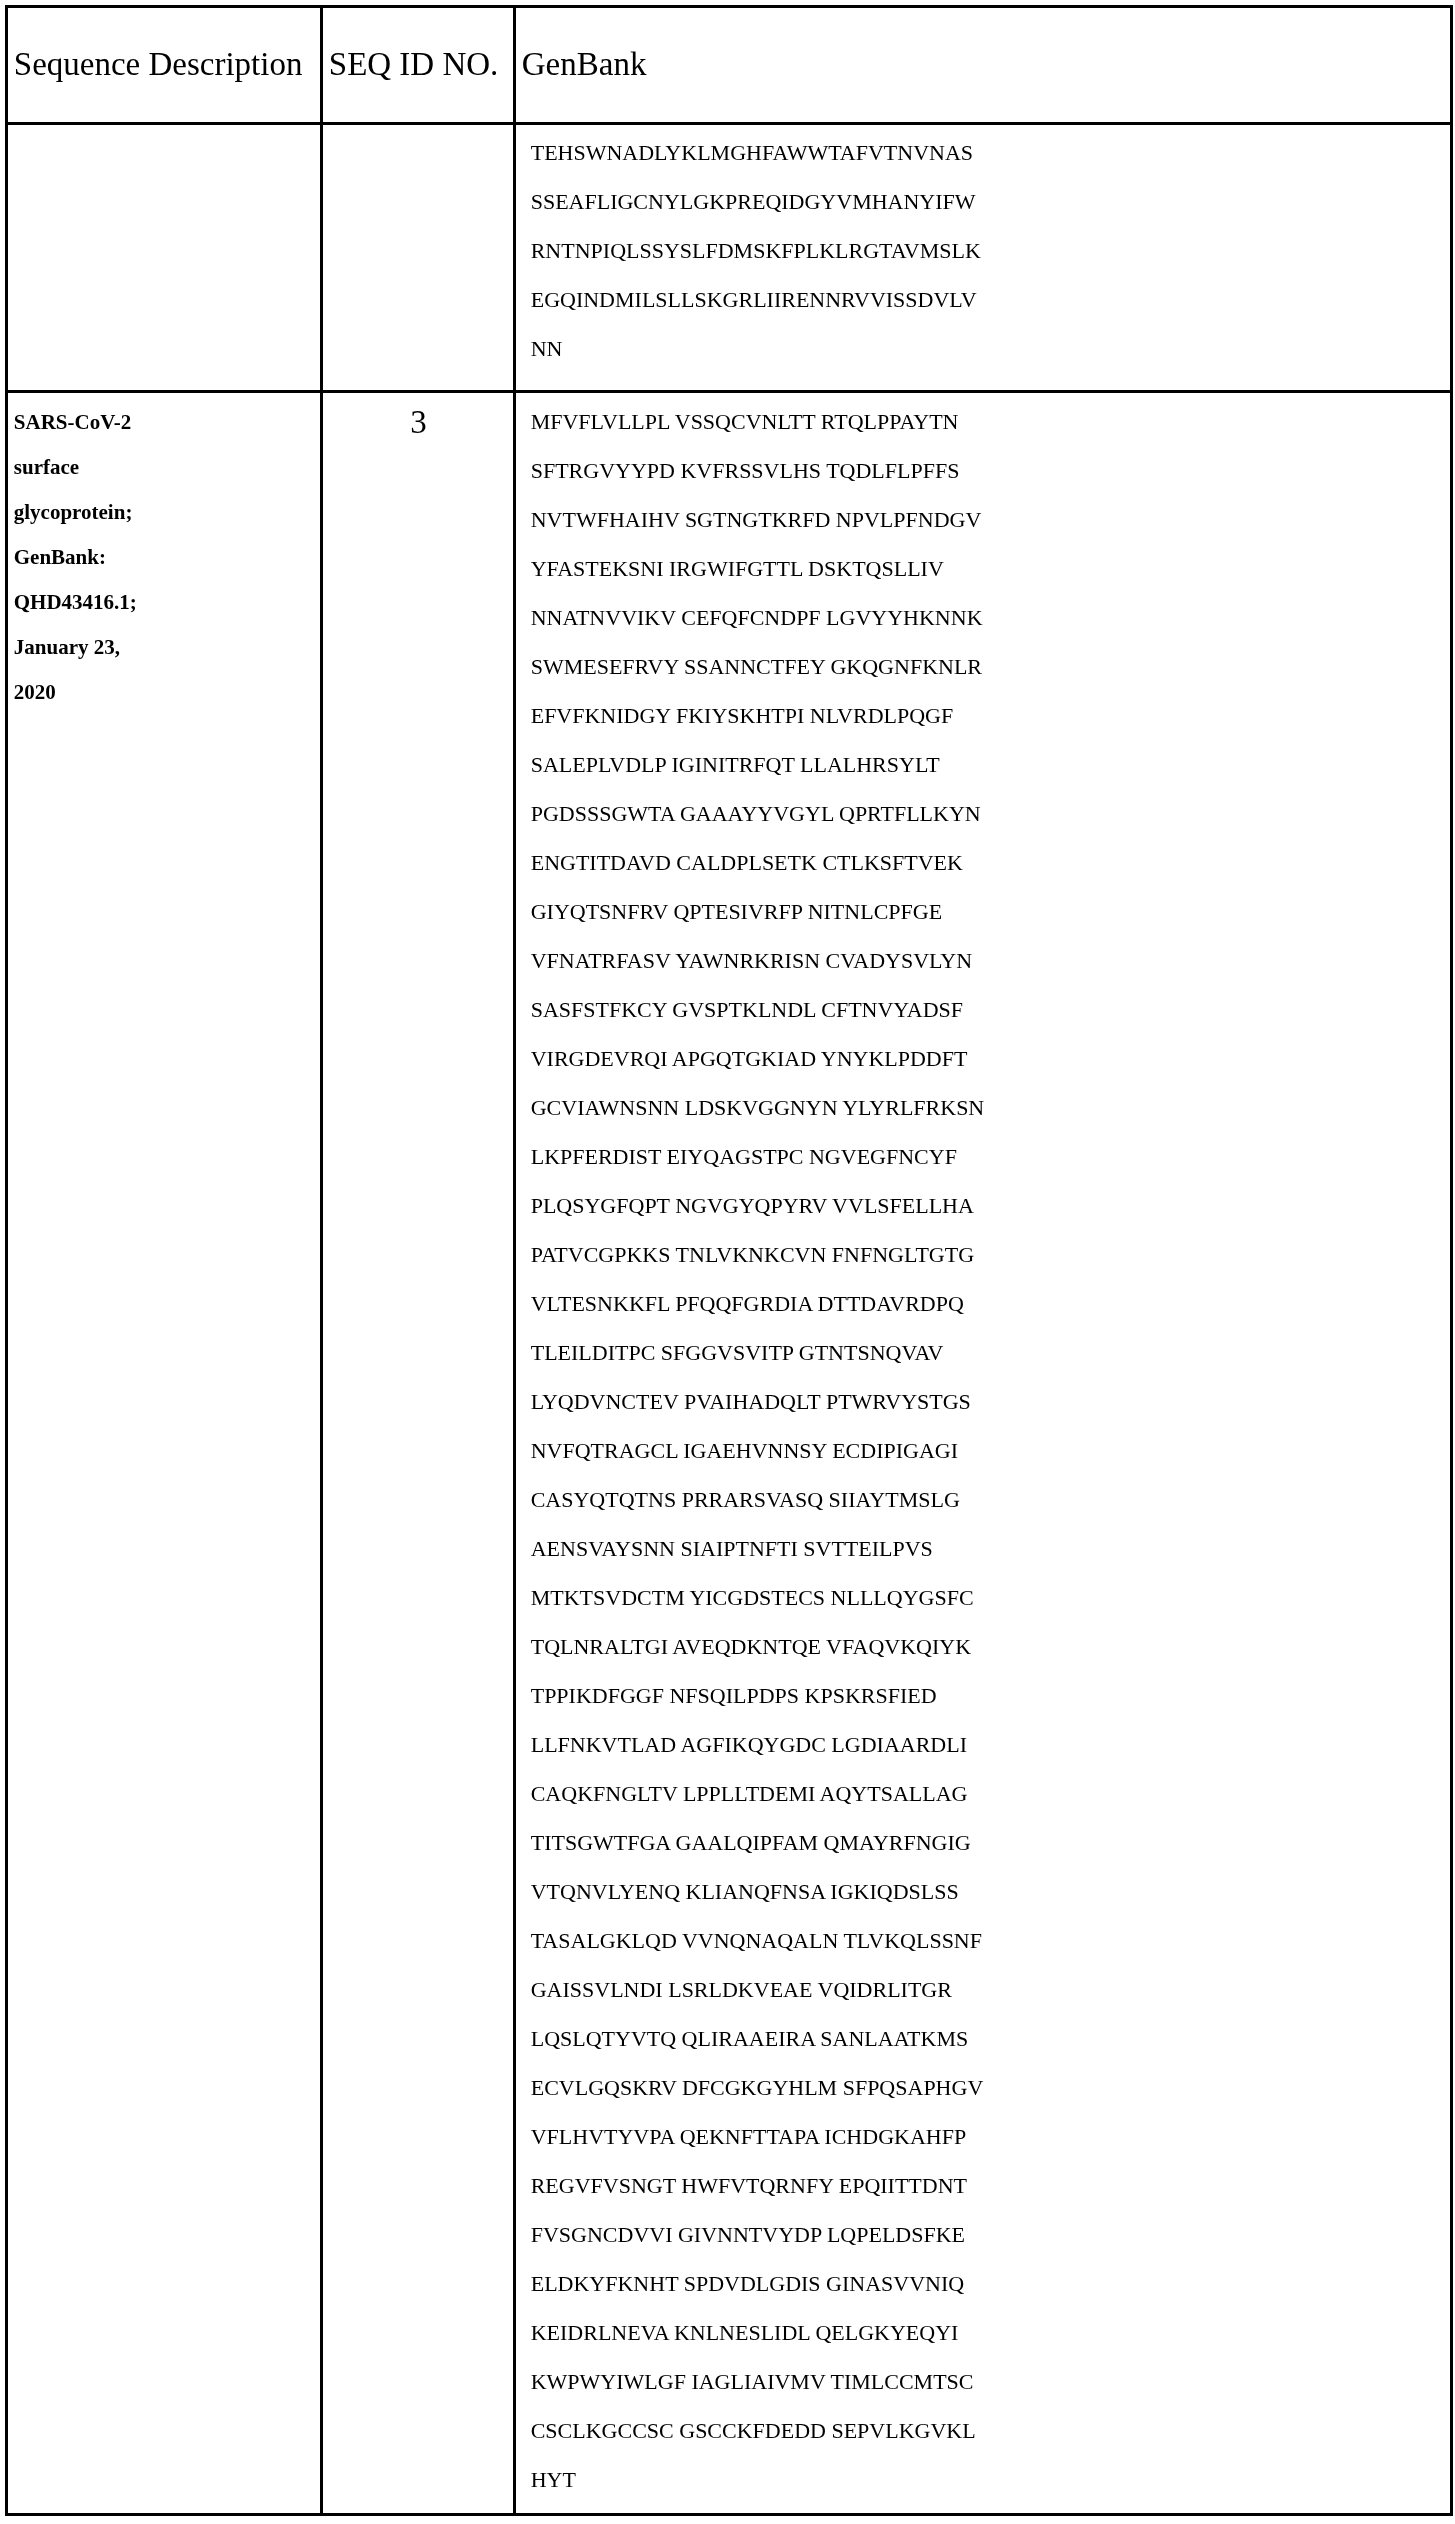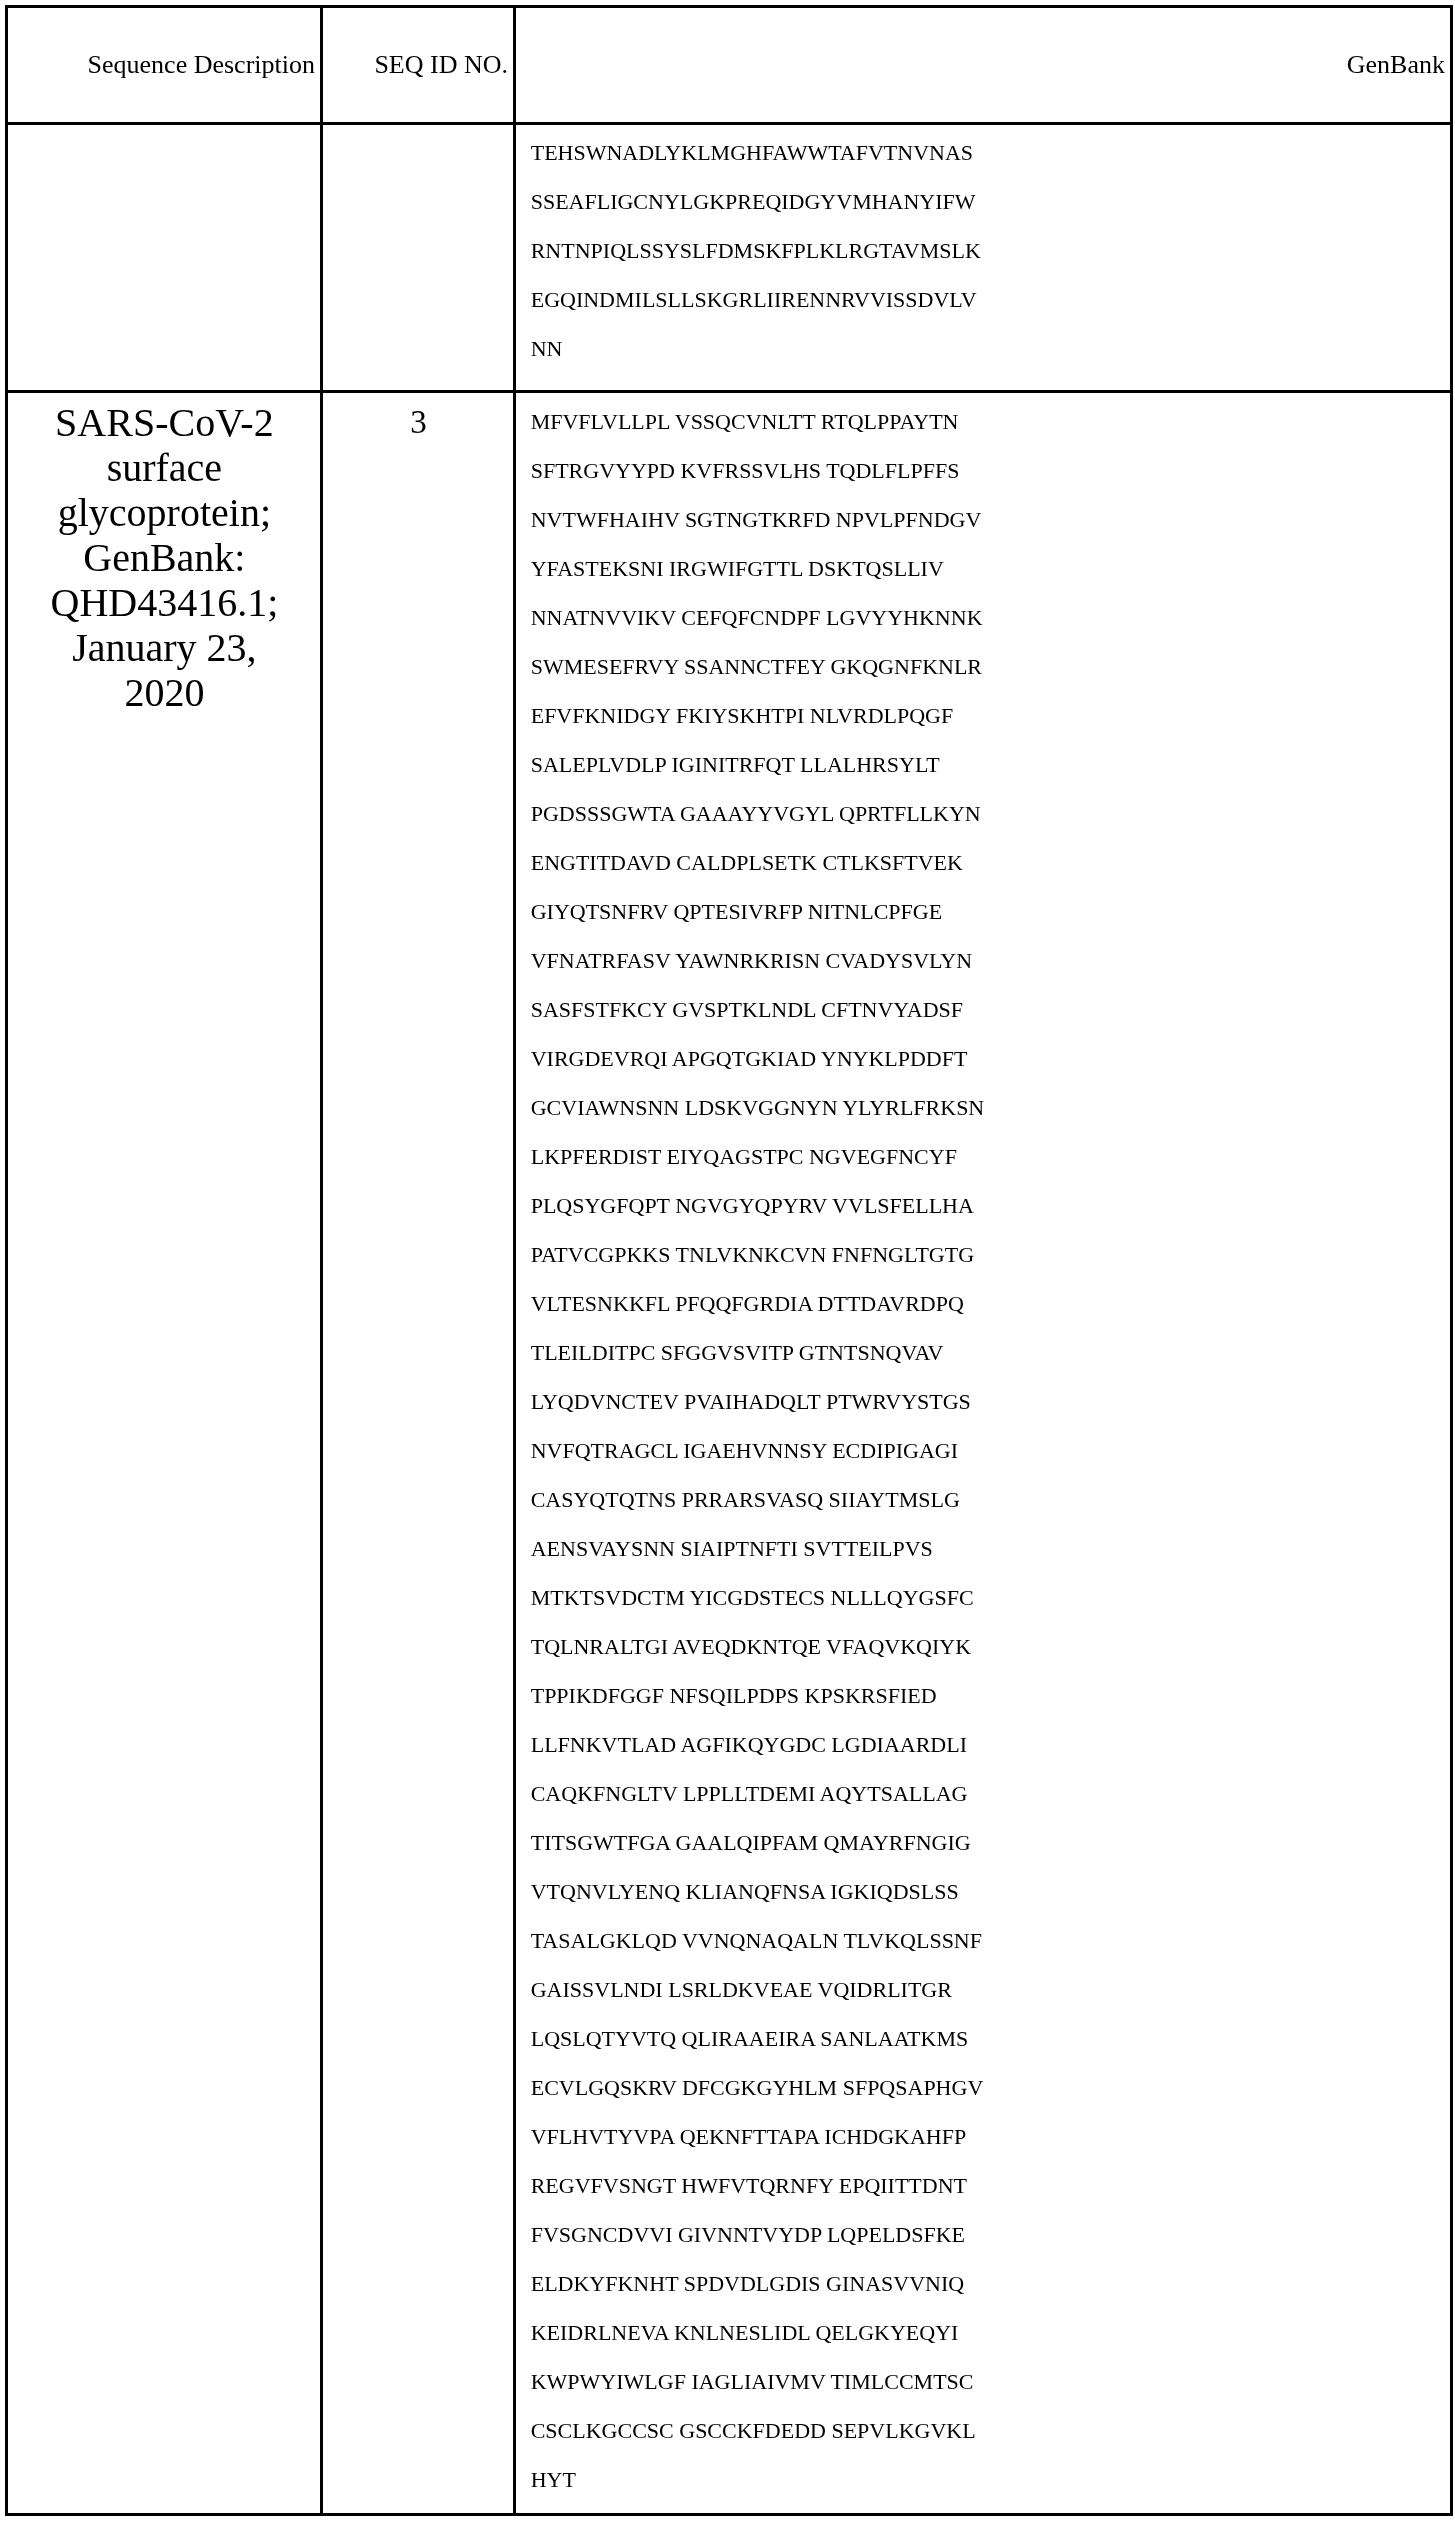--- a/index.html
+++ b/index.html
@@ -32,34 +32,34 @@
   .seq-table th, .seq-table td {
     border: 3.6px solid #000000;
     vertical-align: top;
     overflow: hidden;
   }
   .col-desc { width: 315px; }
   .col-id   { width: 193px; }
   .col-seq  { width: 937px; }
   th.hdr {
     font-weight: normal;
-    font-size: 26px;
+    font-size: 33px;
     line-height: 43px;
-    text-align: right;
+    text-align: left;
     vertical-align: middle;
     height: 106px;
     padding: 3.6px 5.4px;
     font-family: Liberation Serif, serif;
   }
   td.desc-cell {
-    text-align: center;
-    font-size: 40px;
+    font-size: 21px;
     line-height: 45px;
     padding: 7.2px 5.4px;
     white-space: pre-line;
+    font-weight: bold;
   }
   td.id-cell {
     text-align: center;
     font-size: 33px;
     line-height: 45px;
     padding: 7.2px 5.4px;
   }
   td.seq-cell {
     font-size: 22px;
     line-height: 49px;

